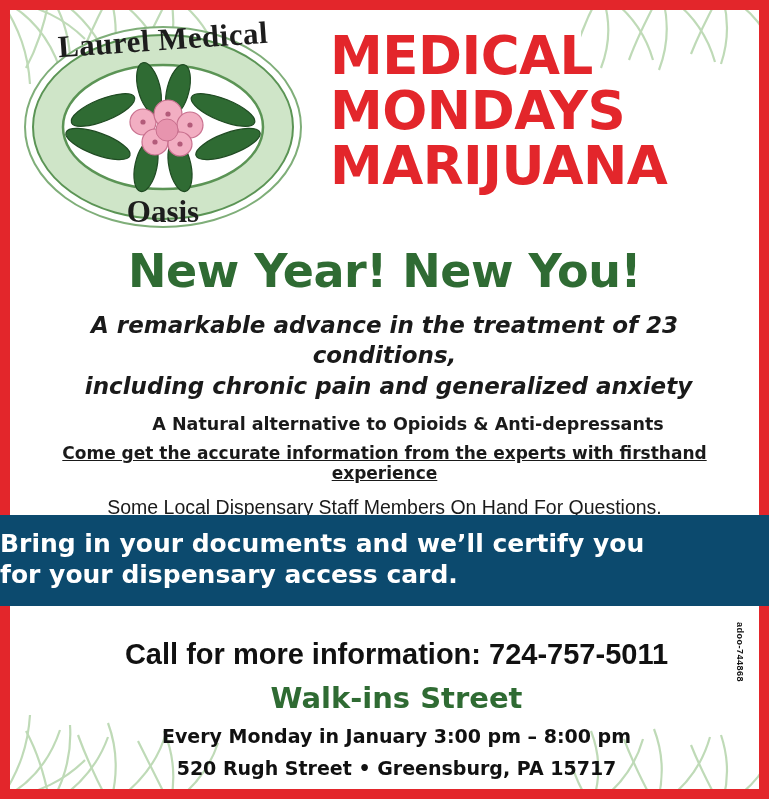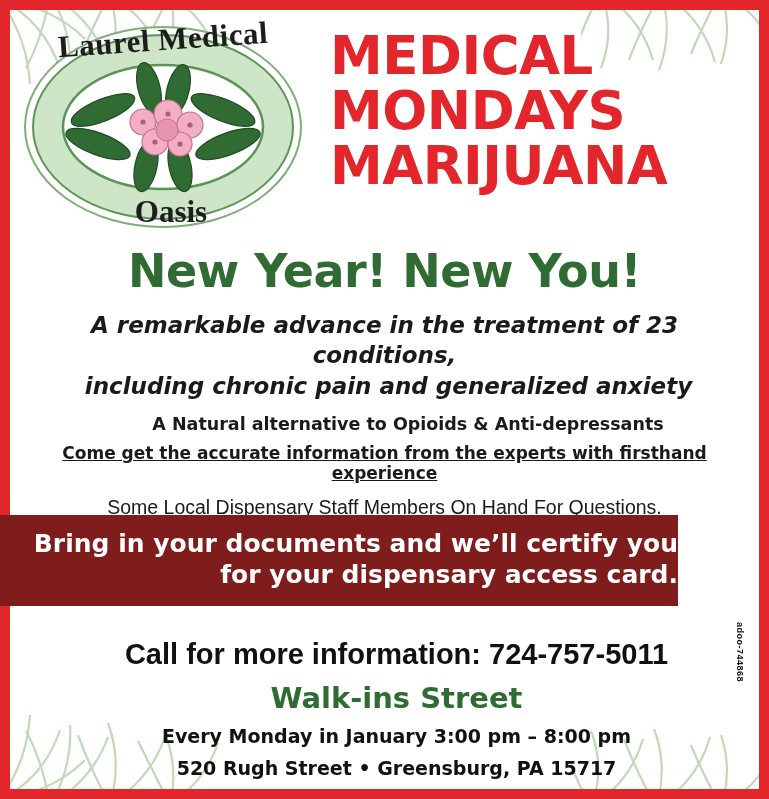--- a/index.html
+++ b/index.html
@@ -85,21 +85,21 @@
     text-align: center;
     font-family: "Liberation Serif", serif;
     font-size: 31px;
     font-weight: bold;
     color: #1d1d1d;
     letter-spacing: 0.5px;
     transform: rotate(-4deg);
   }
   .logo-bottom-text {
     position: absolute;
-    left: 8px;
+    left: 0;
     bottom: 6px;
     width: 290px;
     text-align: center;
     font-family: "Liberation Serif", serif;
     font-size: 31px;
     font-weight: bold;
     color: #1d1d1d;
   }
 
   .title-block {
@@ -164,24 +164,24 @@
     font-size: 19.5px;
     color: #1a1a1a;
     margin-top: 13px;
   }
 
   
   .band {
     position: absolute;
     left: -10px;
     top: 505px;
-    width: 678px;
-    background: #7f1d1d;
+    width: 769px;
+    background: #0c4a6e;
     padding: 13px 0 15px;
-    text-align: right;
+    text-align: left;
   }
   .band-line {
     font-family: "DejaVu Sans", sans-serif;
     font-weight: bold;
     font-size: 25px;
     color: #ffffff;
     line-height: 1.25;
   }
 
   

